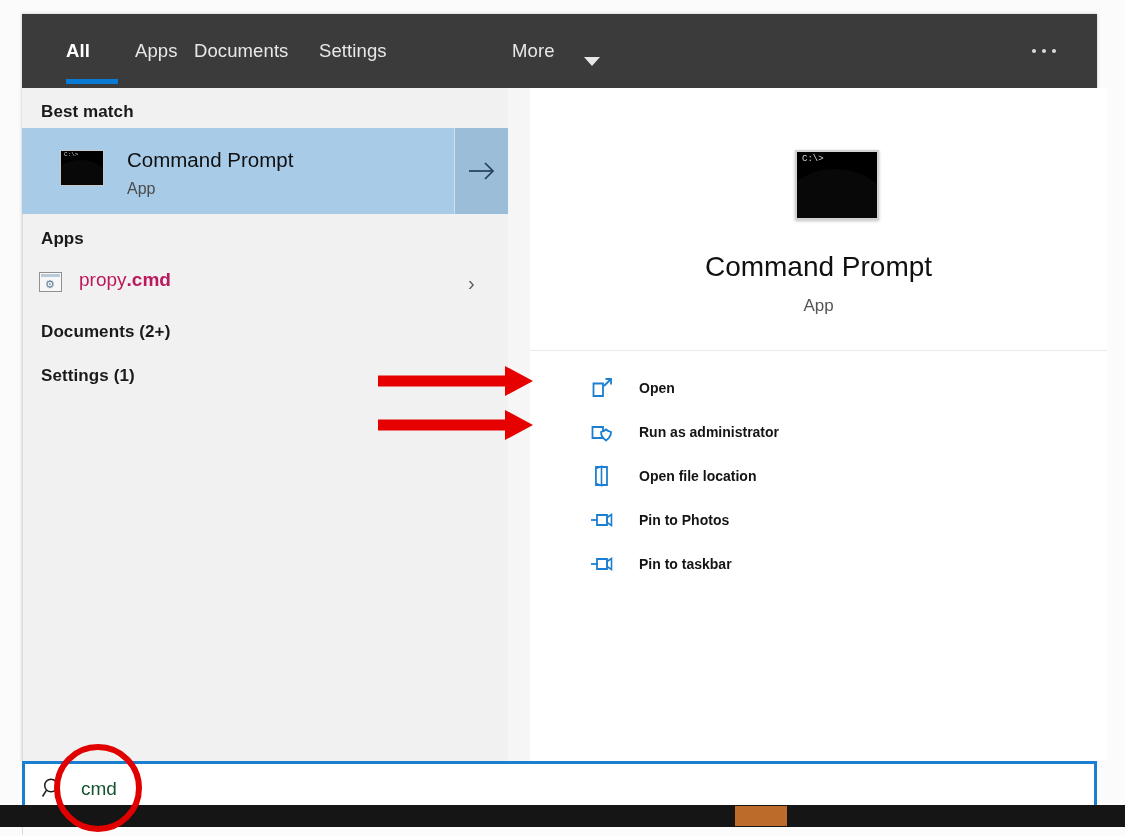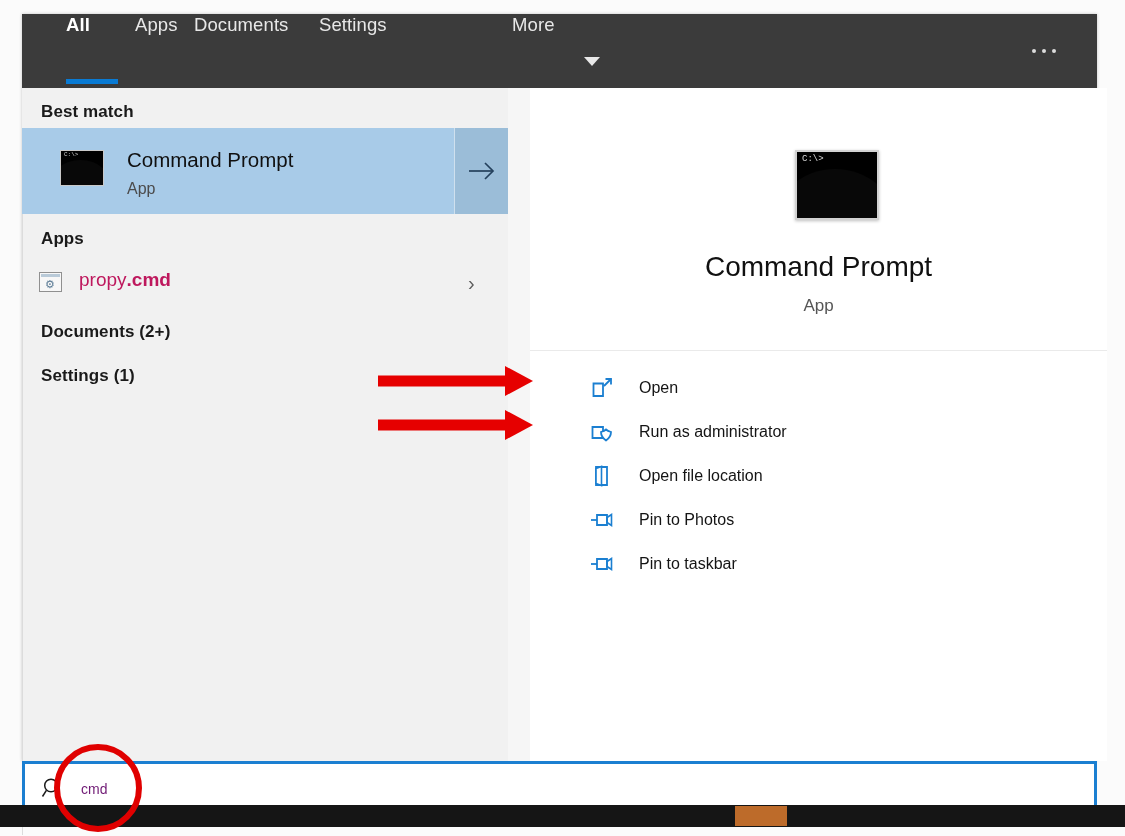--- a/index.html
+++ b/index.html
@@ -52,20 +52,21 @@
     position: absolute;
     left: 0; top: 0;
     width: 1075px; height: 74px;
     background: #3b3b3b;
   }
   .tab {
     position: absolute;
     top: 0;
     height: 74px;
     display: flex;
+    align-items: center;
     color: #e8e8e8;
     font-size: 18.5px;
     letter-spacing: .1px;
     white-space: nowrap;
   }
   .tab.active {
     color: #ffffff;
     font-weight: bold;
   }
   .tab-underline {
@@ -279,44 +280,45 @@
   }
   .action-icon {
     position: absolute;
     left: 60px; top: 10px;
     width: 24px; height: 24px;
   }
   .action-label {
     position: absolute;
     left: 109px; top: 10px;
     color: #141414;
-    font-size: 16px;
+    font-size: 14px;
     line-height: 24px;
     white-space: nowrap;
+    font-weight: bold;
   }
 
   
   #search-box {
     position: absolute;
     left: 22px; top: 761px;
     width: 1075px; height: 51px;
     background: #ffffff;
     border: 3px solid #1b7fd1;
     box-sizing: border-box;
   }
   #search-magnifier {
     position: absolute;
     left: 16px; top: 12px;
     width: 24px; height: 24px;
   }
   #search-text {
     position: absolute;
     left: 56px; top: 13px;
-    color: #701a75;
-    font-size: 14px;
+    color: #14532d;
+    font-size: 19px;
     line-height: 24px;
     white-space: nowrap;
     text-align: center;
   }
 
   
   #annotations {
     position: absolute;
     left: 0; top: 0;
     width: 1125px; height: 836px;

